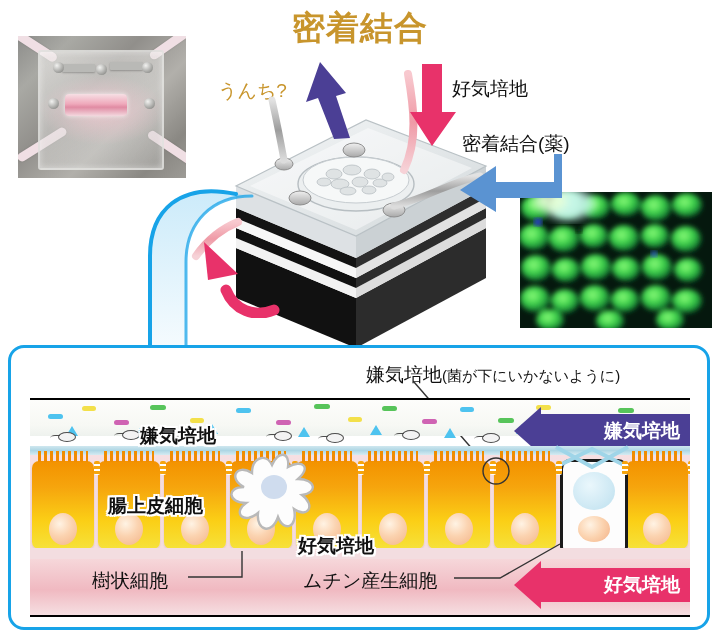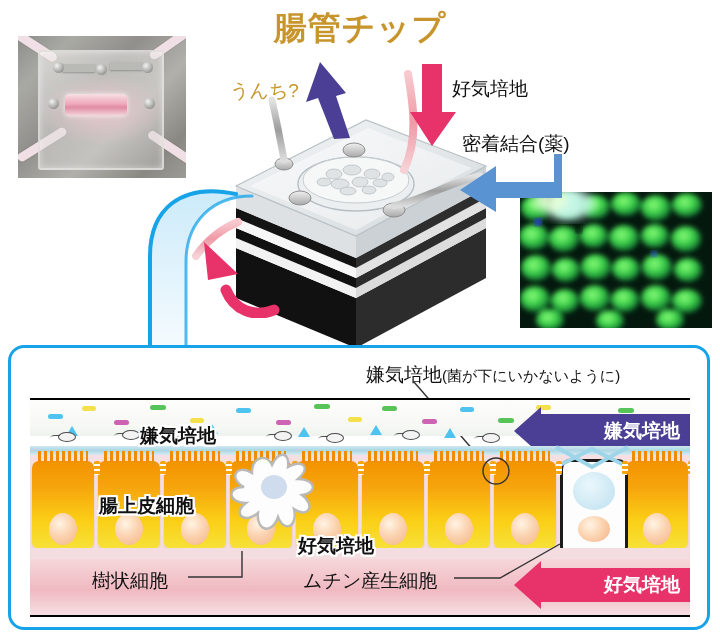--- a/index.html
+++ b/index.html
@@ -146,21 +146,21 @@
     border-top:24px solid transparent;border-bottom:24px solid transparent;
   }
   #anaero-band{right:0;top:14px;width:150px;background:#4b3f95;}
   #anaero-band .head{border-right:27px solid #4b3f95;}
   #aero-band{right:0;top:168px;width:150px;background:#e8326a;}
   #aero-band .head{border-right:27px solid #e8326a;}
 </style>
 </head>
 <body>
 
-<div class="abs" id="title">腸管チップ</div>
+<div class="abs" id="title">密着結合</div>
 
 <div class="abs" id="chip-photo">
   <div class="tube" style="left:-6px;top:6px;width:48px;height:9px;transform:rotate(33deg);"></div>
   <div class="tube" style="left:128px;top:2px;width:52px;height:9px;transform:rotate(-35deg);"></div>
   <div class="tube" style="left:-4px;top:104px;width:56px;height:9px;transform:rotate(-32deg);"></div>
   <div class="tube" style="left:126px;top:108px;width:56px;height:9px;transform:rotate(34deg);"></div>
   <div class="plate"></div>
   <div class="bar" style="left:44px;top:28px;"></div>
   <div class="bar" style="left:92px;top:26px;"></div>
   <div class="screw" style="left:35px;top:26px;"></div>
@@ -224,21 +224,21 @@
     <g filter="url(#blur2)" opacity=".88">
       <ellipse cx="48" cy="12" rx="26" ry="16" fill="#c8f7ea"></ellipse>
       <ellipse cx="30" cy="9" rx="16" ry="11" fill="#e9ffd9"></ellipse>
     </g>
     <circle cx="18" cy="30" r="4" fill="#2b3fd0" filter="url(#blur1)"></circle>
     <circle cx="134" cy="62" r="3" fill="#2b58d8" filter="url(#blur1)"></circle>
     <circle cx="59" cy="38" r="3" fill="#0a2a10" filter="url(#blur1)"></circle>
   </svg>
 </div>
 
-<div class="abs lbl-gold" style="left:230px;top:78px;">うんち?</div>
+<div class="abs lbl-gold" style="left:218px;top:78px;">うんち?</div>
 <div class="abs lbl" style="left:452px;top:76px;">好気培地</div>
 <div class="abs lbl" style="left:462px;top:131px;">密着結合(薬)</div>
 
 <div class="abs" id="device">
   <svg width="300" height="200" viewBox="-6 -6 300 200" style="position:absolute;left:-6px;top:-6px;overflow:visible;">
     <defs>
       <linearGradient id="topglass" x1="0" y1="0" x2="1" y2="1">
         <stop offset="0%" stop-color="#f4f6f7" stop-opacity=".95"></stop>
         <stop offset="45%" stop-color="#dfe4e6" stop-opacity=".8"></stop>
         <stop offset="100%" stop-color="#c9d0d3" stop-opacity=".85"></stop>
@@ -493,21 +493,21 @@
 
   <div class="layer" id="basal">
     <div class="band" id="aero-band" style="top:9px;">
       <span class="head"></span>
       <span class="lbl-white">好気培地</span>
     </div>
   </div>
 </div>
 
 <div class="abs lbl-out" style="left:140px;top:423px;">嫌気培地</div>
-<div class="abs lbl-out" style="left:99px;top:493px;">腸上皮細胞</div>
+<div class="abs lbl-out" style="left:108px;top:493px;">腸上皮細胞</div>
 <div class="abs lbl-out" style="left:298px;top:533px;">好気培地</div>
 <div class="abs lbl" style="left:92px;top:568px;">樹状細胞</div>
 <div class="abs lbl" style="left:303px;top:568px;">ムチン産生細胞</div>
 
 <svg class="abs" style="left:186px;top:545px;" width="70" height="40" viewBox="0 0 70 40">
   <path d="M2 32 L56 32 L56 6" stroke="#333" stroke-width="1.4" fill="none"></path>
 </svg>
 <svg class="abs" style="left:452px;top:540px;" width="120" height="46" viewBox="0 0 120 46">
   <path d="M2 38 L48 38 L108 4" stroke="#333" stroke-width="1.4" fill="none"></path>
 </svg>

